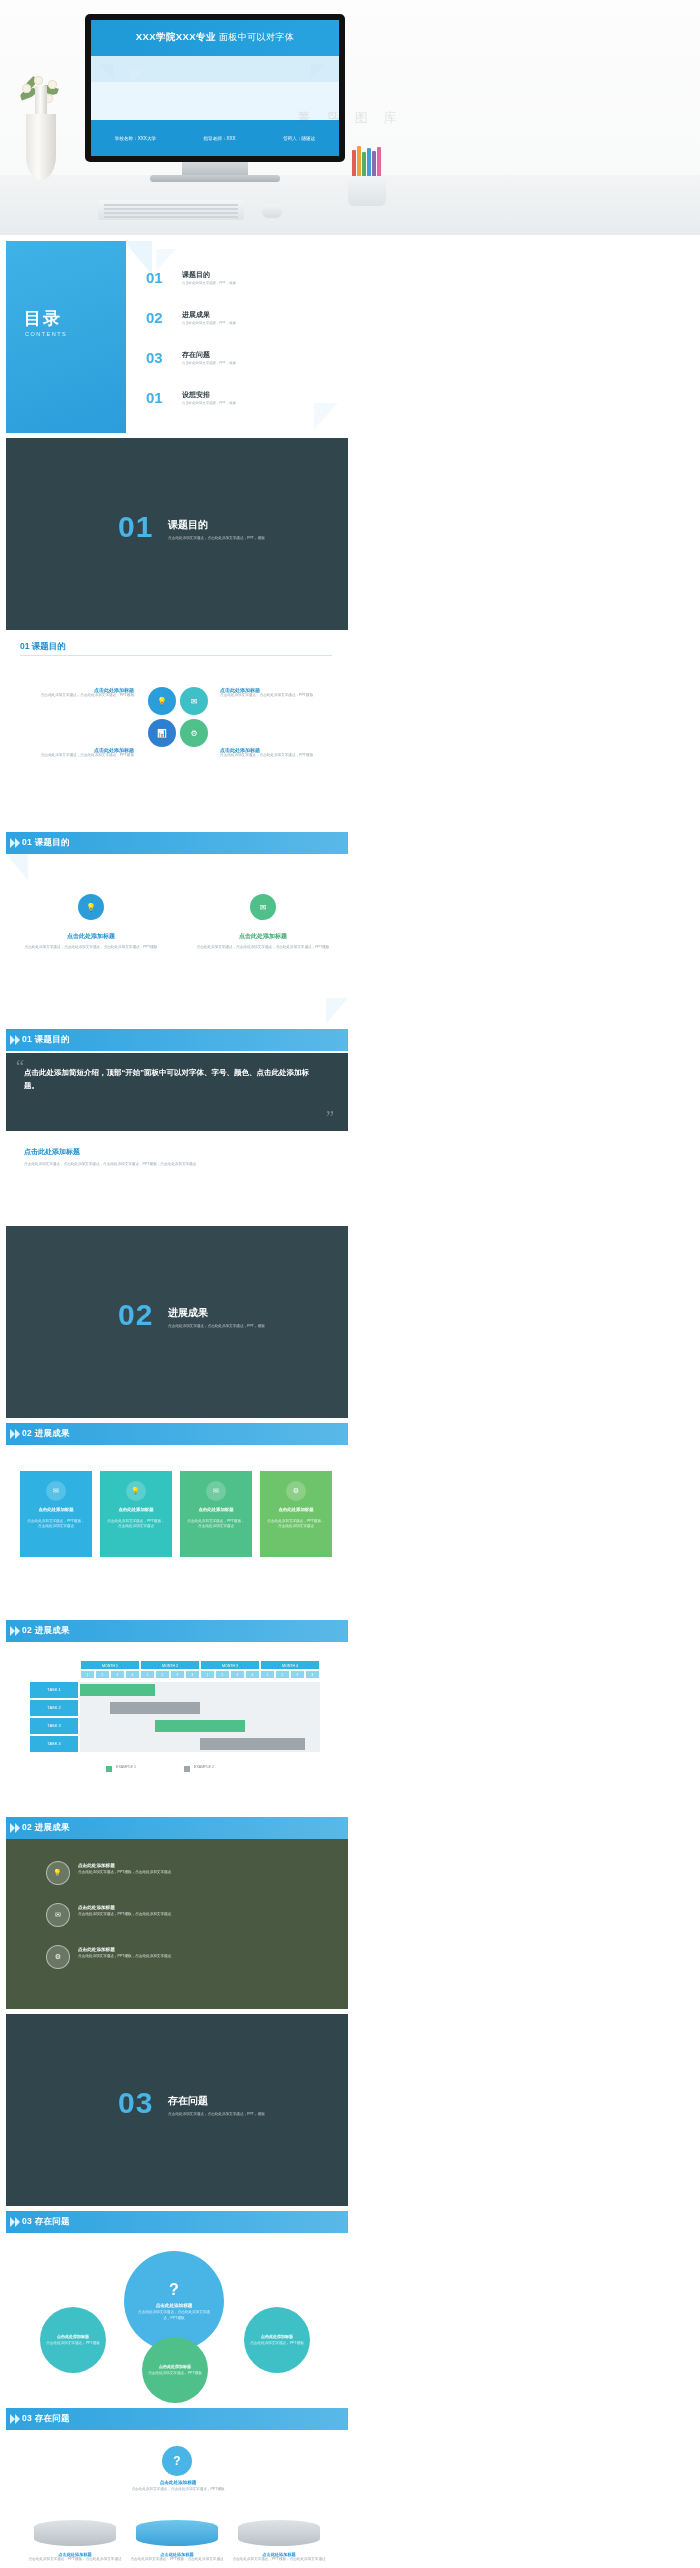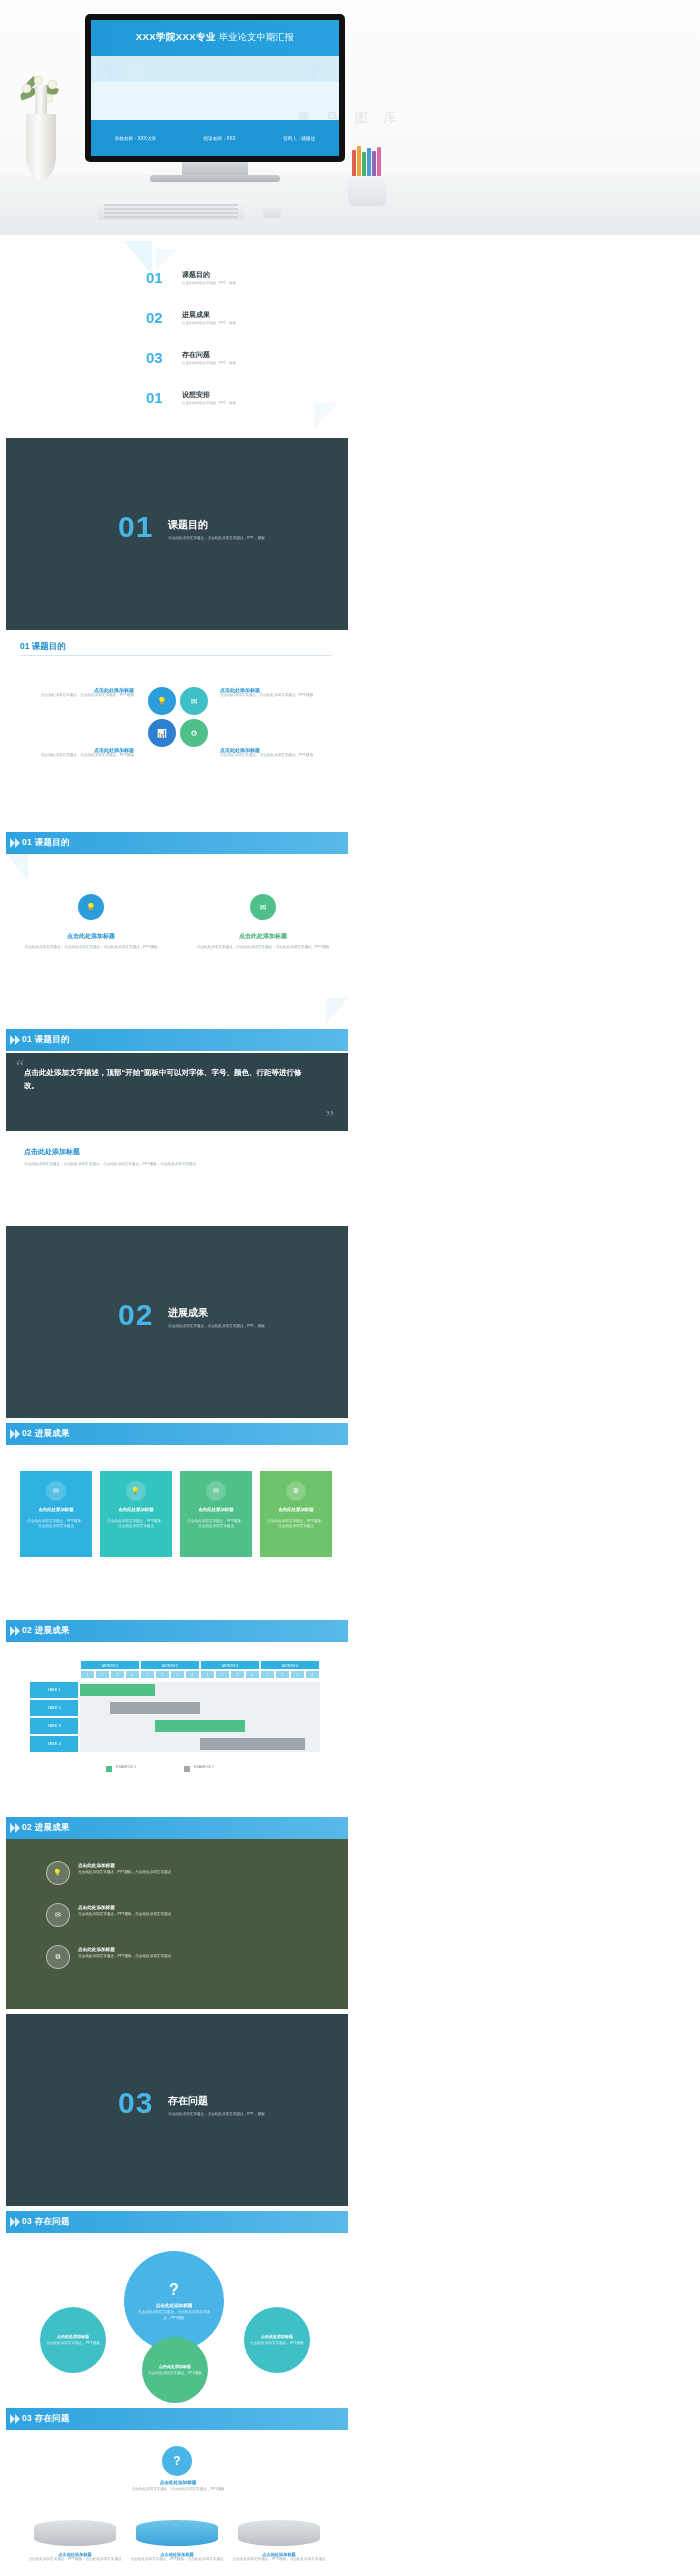--- a/index.html
+++ b/index.html
@@ -97,21 +97,21 @@
       <div class="flower" style="left:26px;top:14px;"></div>
       <div class="vase-neck"></div>
       <div class="vase-body"></div>
     </div>
 
     <div class="monitor">
       <div class="screen">
         <div class="screen-top">
           <div class="screen-title">
             <span>XXX学院XXX专业</span>
-            <span class="sub">毕业论文中期汇报</span>
+            <span class="sub">面板中可以对字体</span>
           </div>
         </div>
         <div class="screen-mid"></div>
         <div class="screen-tri" style="left:8px;top:44px;border-width:0 14px 16px 0;border-color:transparent #cfe8f6 transparent transparent;"></div>
         <div class="screen-tri" style="left:40px;top:50px;border-width:12px 12px 0 0;border-color:#dff0fa transparent transparent transparent;"></div>
         <div class="screen-tri" style="right:14px;top:44px;border-width:0 0 16px 14px;border-color:transparent transparent transparent #cfe8f6;"></div>
         <div class="screen-bot">
           <span>学校名称：XXX大学</span>
           <span>指导老师：XXX</span>
           <span>答辩人：随随这</span>
@@ -144,20 +144,24 @@
   </div>
 
   <div class="grid">
 
     <div class="slide">
       <div class="tri-bg">
         <i style="left:118px;top:0;border-width:0 28px 34px 0;border-color:transparent #d8eefb transparent transparent;"></i>
         <i style="left:150px;top:8px;border-width:22px 20px 0 0;border-color:#e7f5fd transparent transparent transparent;"></i>
         <i style="right:10px;bottom:4px;border-width:0 0 26px 24px;border-color:transparent transparent transparent #e7f5fd;"></i>
       </div>
+      <div class="toc-left">
+        <h1>目录</h1>
+        <div class="en">CONTENTS</div>
+      </div>
       <div class="toc-item" style="top:28px">
         <div class="toc-num">01</div>
         <div class="toc-ttl">课题目的</div>
         <div class="toc-sub">点击此处添加文字描述，PPT，模板</div>
       </div>
       <div class="toc-item" style="top:68px">
         <div class="toc-num">02</div>
         <div class="toc-ttl">进展成果</div>
         <div class="toc-sub">点击此处添加文字描述，PPT，模板</div>
       </div>
@@ -245,21 +249,21 @@
     <div class="slide">
       <div class="bar-head">
           <div class="band"></div>
         <div class="chev" style="left:4px"></div>
           <div class="chev" style="left:9px"></div>
         <div class="lbl">01 课题目的</div>
       </div>
       <div class="quote-dark">
         <div class="qmark" style="left:10px;top:4px">“</div>
         <div class="qmark" style="right:14px;bottom:2px">”</div>
-        <div class="quote-txt">点击此处添加文字描述，顶部“开始”面板中可以对字体、字号、颜色、行距等进行修改。</div>
+        <div class="quote-txt">点击此处添加简短介绍，顶部“开始”面板中可以对字体、字号、颜色、点击此处添加标题。</div>
       </div>
       <div style="position:absolute;left:18px;top:118px;">
         <div class="lbl-blue" style="font-size:7px">点击此处添加标题</div>
         <div class="tiny" style="width:300px;margin-top:5px">点击此处添加文字描述，点击此处添加文字描述，点击此处添加文字描述，PPT模板，点击此处添加文字描述</div>
       </div>
     </div>
 
     <div class="slide dark2">
       <div class="bignum">02</div>
       <div class="bigttl">进展成果</div>

